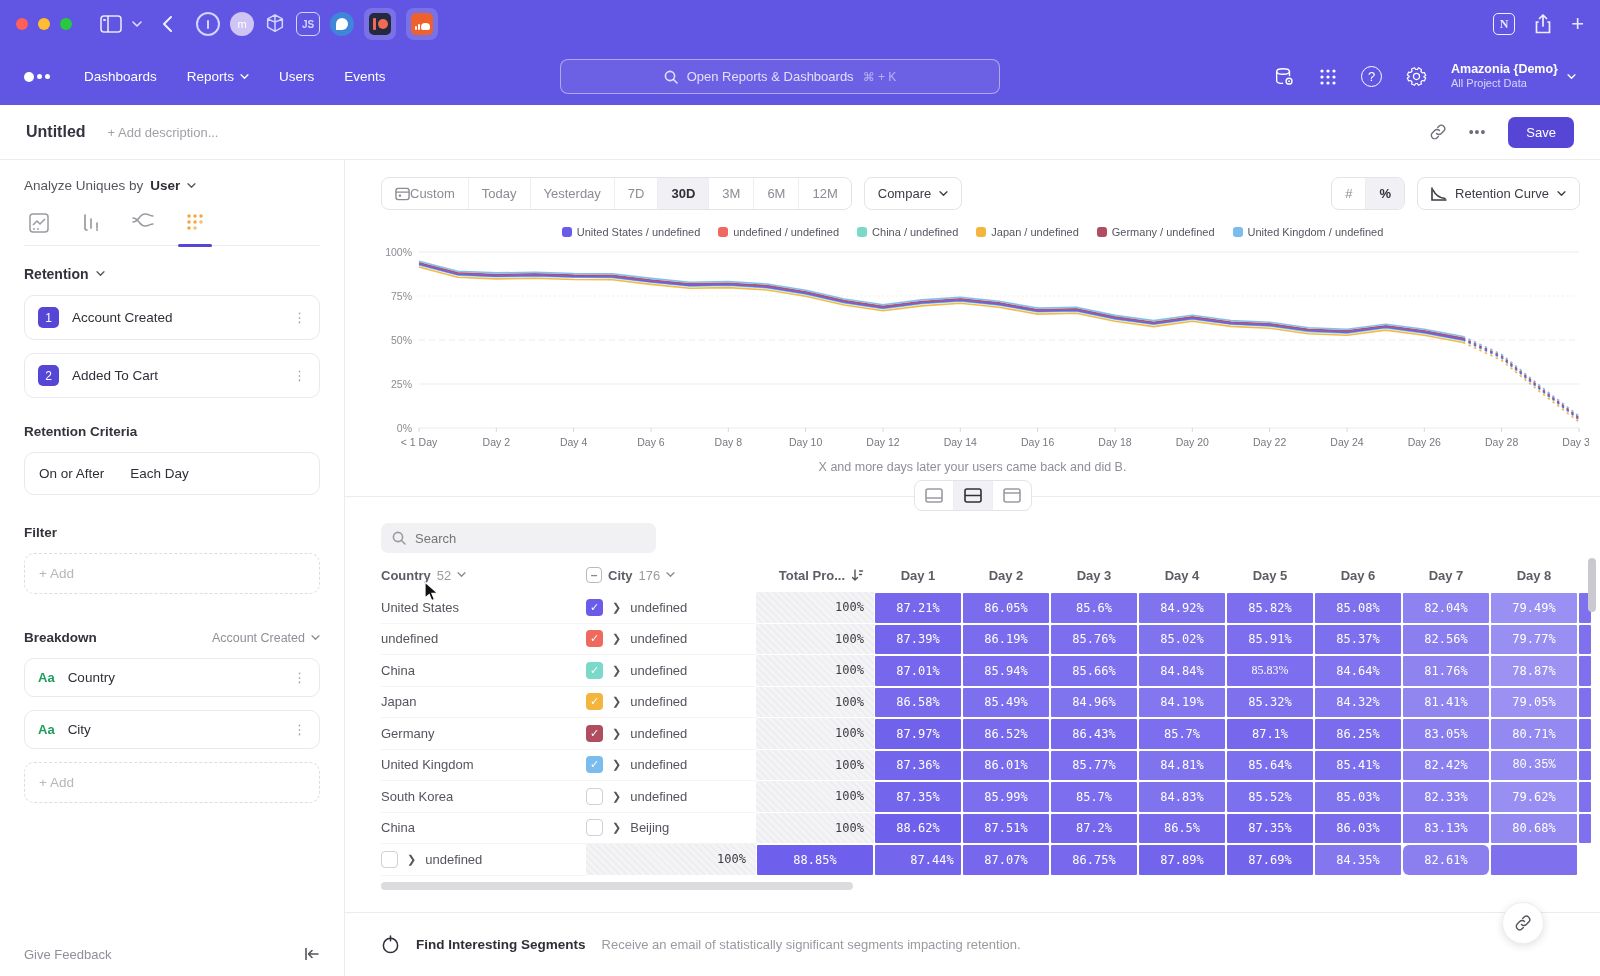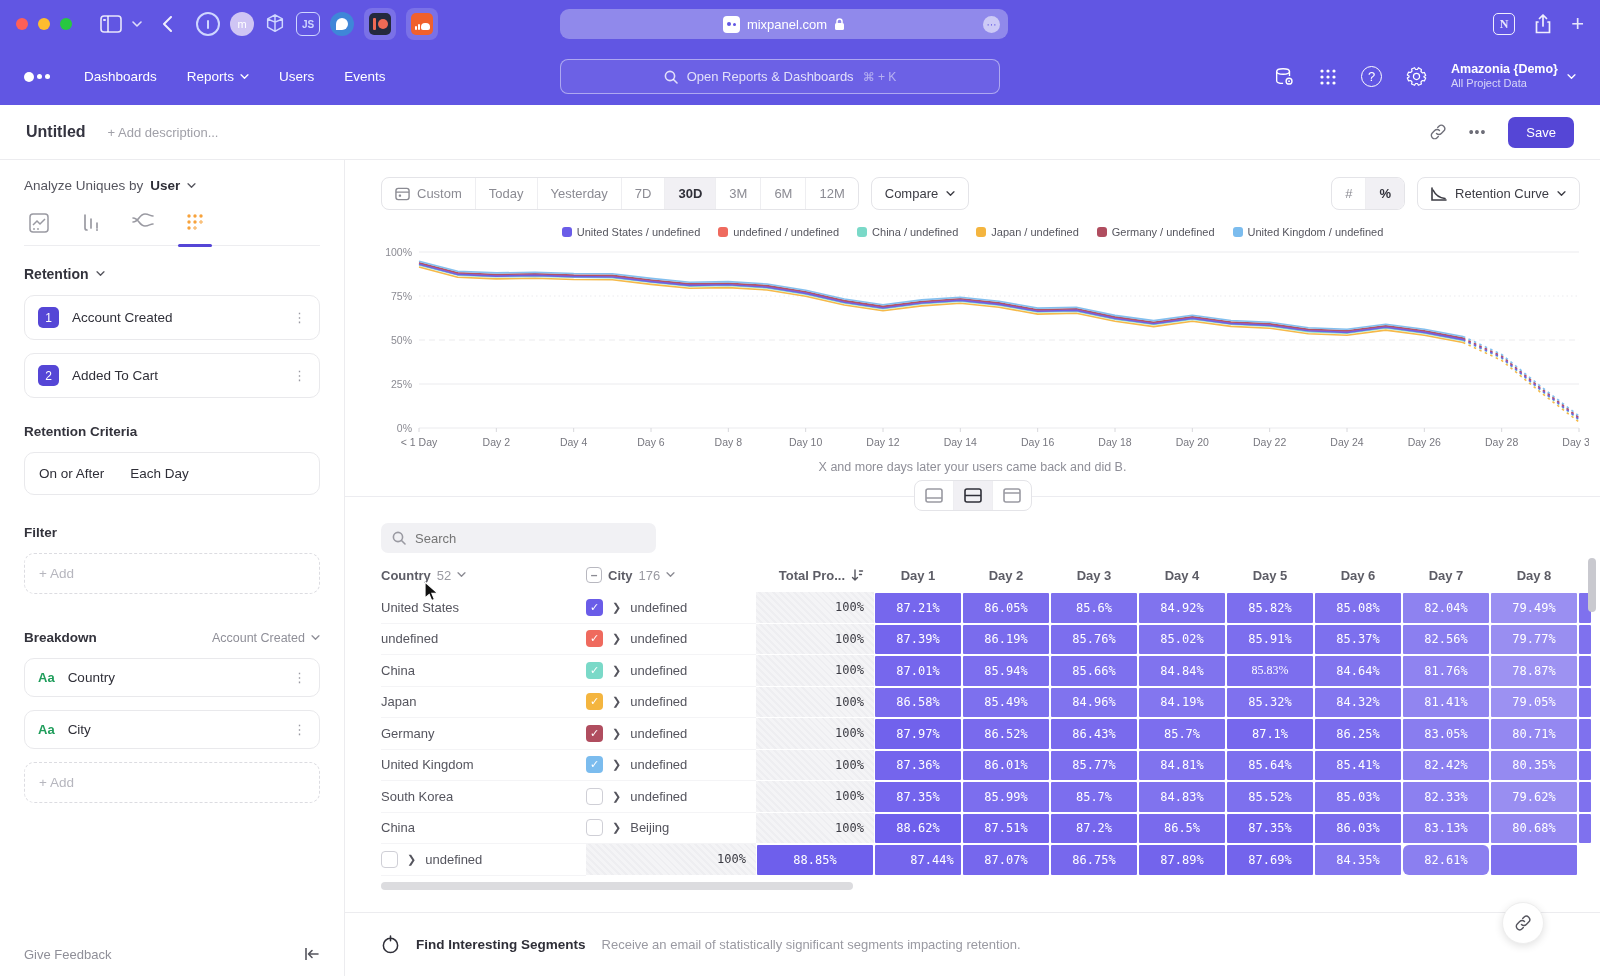--- a/index.html
+++ b/index.html
@@ -65,21 +65,21 @@
   .add-dashed { border:1px dashed #dcdce1; border-radius:10px; padding:12px 14px; color:#b6b6be; font-size:13.5px; margin-top:13px; }
   .bd-head { display:flex; align-items:center; margin-top:36px; }
   .bd-head .lbl { font-size:13.5px; font-weight:bold; color:#33333c; }
   .bd-head .evt { margin-left:auto; font-size:12.5px; color:#8f8f98; display:flex; align-items:center; gap:6px; }
   .aa { color:#1f9d5b; font-weight:bold; font-size:13px; margin-right:13px; }
   .sidebar-bottom { position:absolute; bottom:0; left:0; right:0; height:44px; display:flex; align-items:center; padding:0 24px; color:#8f8f98; font-size:13px; }
 
   
   .controls { display:flex; align-items:center; padding:17px 20px 0 36px; }
   .seg { display:flex; border:1px solid #e4e4e8; border-radius:8px; overflow:hidden; background:#fff; }
-  .seg-item { padding:8px 13px; font-size:13px; color:#8b8b93; border-right:1px solid #eeeef1; display:flex; align-items:center; gap:7px; }
+  .seg-item { padding:8px 13px; font-size:13px; color:#8b8b93; border-right:1px solid #eeeef1; display:flex; align-items:center; gap:0; }
   .seg-item:last-child { border-right:none; }
   .seg-item.active { background:#f1f0f4; color:#2f2f38; font-weight:bold; }
   .btn-plain { border:1px solid #e4e4e8; border-radius:8px; background:#fff; padding:8px 13px; font-size:13px; color:#3c3c44; display:flex; align-items:center; gap:8px; margin-left:12px; }
   .ctrl-right { margin-left:auto; display:flex; align-items:center; }
 
   .legend { display:flex; justify-content:center; gap:18px; margin-top:16px; font-size:11px; color:#55555e; }
   .legend-item { display:flex; align-items:center; gap:5px; }
   .legend-swatch { width:10px; height:10px; border-radius:3px; }
 
   .chart-wrap { padding:4px 8px 0 28px; }
@@ -170,32 +170,20 @@
           </span>
       </span>
       <span class="ext-pill">
         <span style="width:22px;height:22px;background:#f0602d;border-radius:5px;display:flex;align-items:flex-end;justify-content:center;padding-bottom:5px;gap:1px">
           <span style="width:2px;height:4px;background:#fff;border-radius:1px"></span>
             <span style="width:2px;height:6px;background:#fff;border-radius:1px"></span>
             <span style="width:9px;height:7px;background:#fff;border-radius:4px 4px 2px 2px"></span>
         </span>
       </span>
 
-      <div class="url-bar">
-        <span class="favicon">
-            <i></i>
-            <i style="width:3px;height:3px"></i>
-          </span>
-        <span>mixpanel.com</span>
-        <svg class="ic" width="11" height="14" viewBox="0 0 11 14">
-            <rect x="1" y="6" width="9" height="7" rx="1.5" fill="#fff"></rect>
-            <path d="M3 6V4.5a2.5 2.5 0 015 0V6" fill="none" stroke="#fff" stroke-width="1.5"></path>
-          </svg>
-        <span class="url-more">⋯</span>
-      </div>
 
       <div class="browser-right">
         <span class="bicon" style="width:22px;height:22px;border:1.8px solid rgba(255,255,255,.9);border-radius:5px;font-size:12px;font-weight:bold;font-family:'Liberation Serif',serif">N</span>
         <span class="bicon">
           <svg class="ic" width="16" height="20" viewBox="0 0 16 20">
               <path d="M8 1v11 M4.5 4.5L8 1l3.5 3.5" fill="none" stroke="rgba(255,255,255,.9)" stroke-width="1.7" stroke-linecap="round" stroke-linejoin="round"></path>
               <path d="M3 8H1.5v10.5h13V8H13" fill="none" stroke="rgba(255,255,255,.9)" stroke-width="1.7" stroke-linecap="round"></path>
             </svg>
         </span>
         <span class="bicon" style="font-size:22px;font-weight:300">+</span>
@@ -716,21 +704,21 @@
                 <span>undefined</span>
               </span>
               <span class="cell-total mono">100%</span>
               <span class="cell-val mono" style="background: rgba(104, 88, 235, 0.92);">87.36%</span>
               <span class="cell-val mono" style="background: rgba(104, 88, 235, 0.88);">86.01%</span>
               <span class="cell-val mono" style="background: rgba(104, 88, 235, 0.87);">85.77%</span>
               <span class="cell-val mono" style="background: rgba(104, 88, 235, 0.84);">84.81%</span>
               <span class="cell-val mono" style="background: rgba(104, 88, 235, 0.86);">85.64%</span>
               <span class="cell-val mono" style="background: rgba(104, 88, 235, 0.86);">85.41%</span>
               <span class="cell-val mono" style="background: rgba(104, 88, 235, 0.76);">82.42%</span>
-              <span class="cell-val mono" style="background: rgba(104, 88, 235, 0.7);">80.35%</span>
+              <span class="cell-val mono" style="background: rgba(104, 88, 235, 0.7); font-family: Liberation Mono, monospace;">80.35%</span>
               <span class="cell-val" style="background: rgba(104, 88, 235, 0.85);"></span>
             </div>
             <div class="tgrid trow">
               <span class="cell-name">South Korea</span>
               <span class="cell-city">
                 <span class="cbox empty"></span>
                 <span class="row-chev">❯</span>
                 <span>undefined</span>
               </span>
               <span class="cell-total mono">100%</span>

